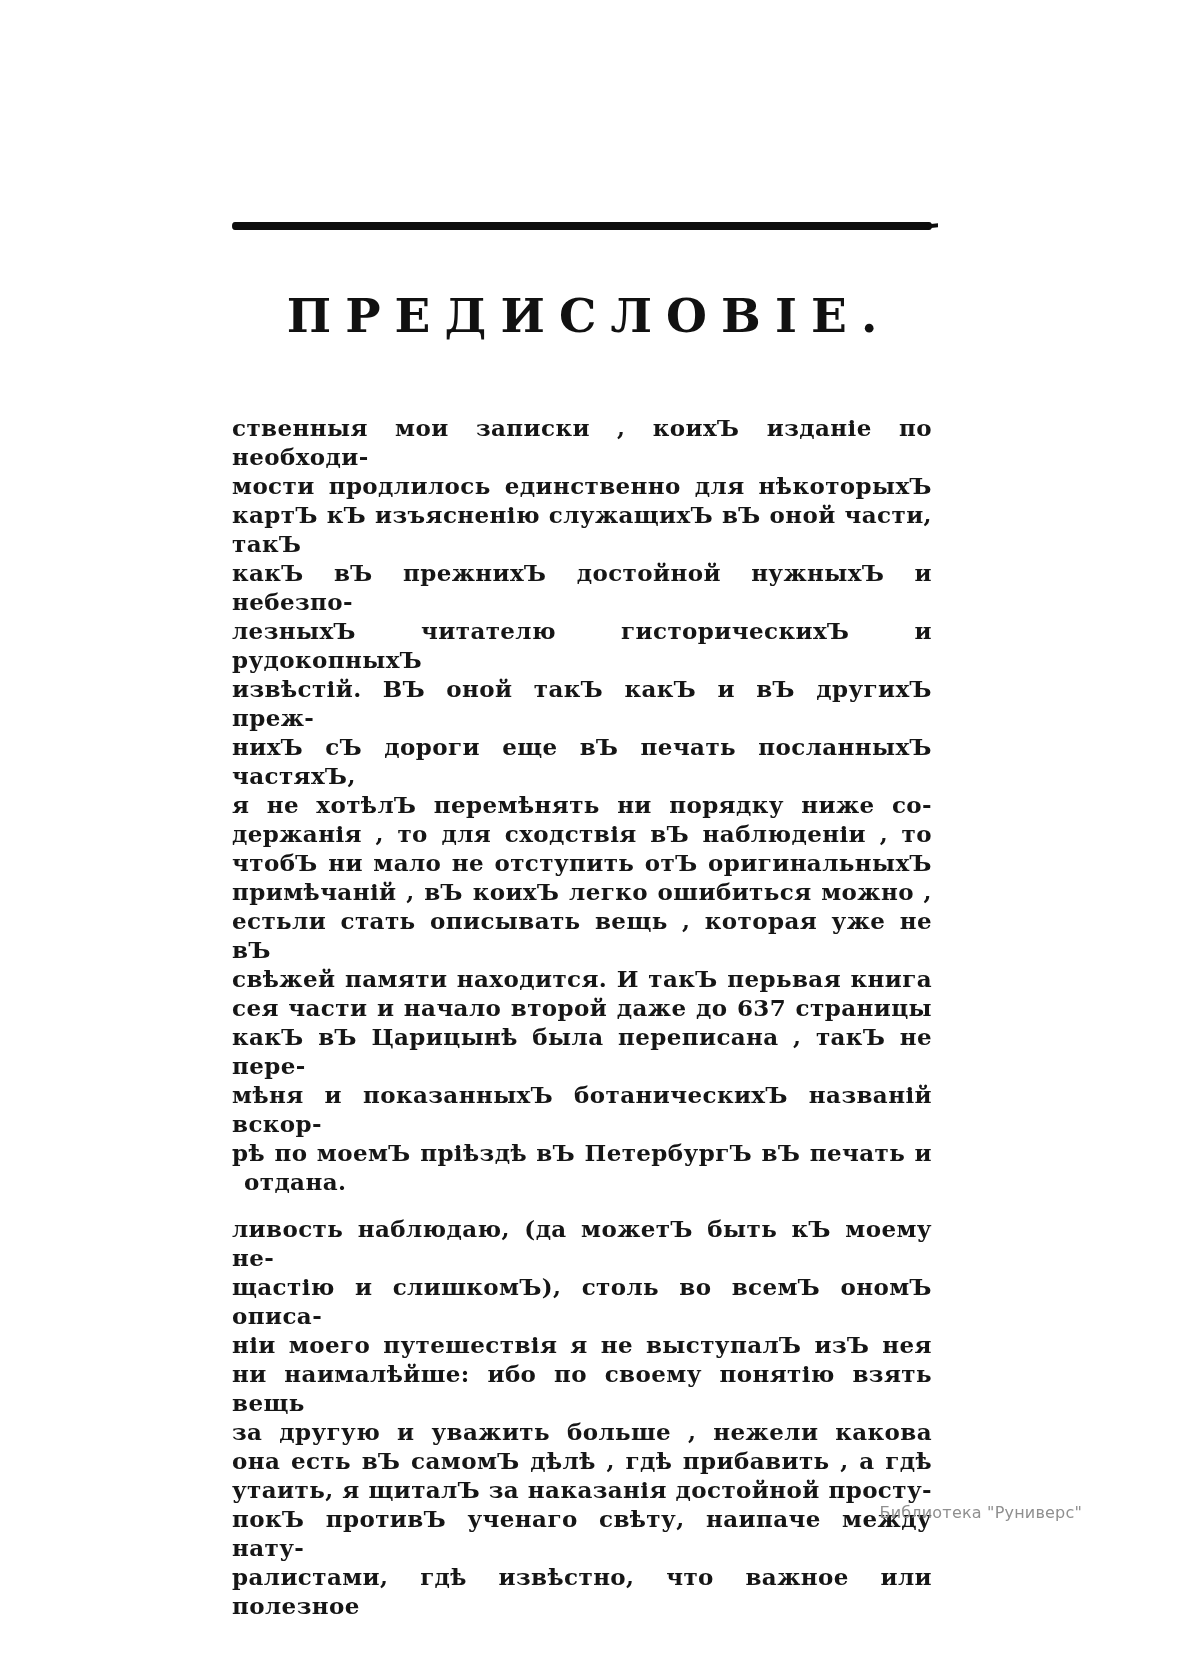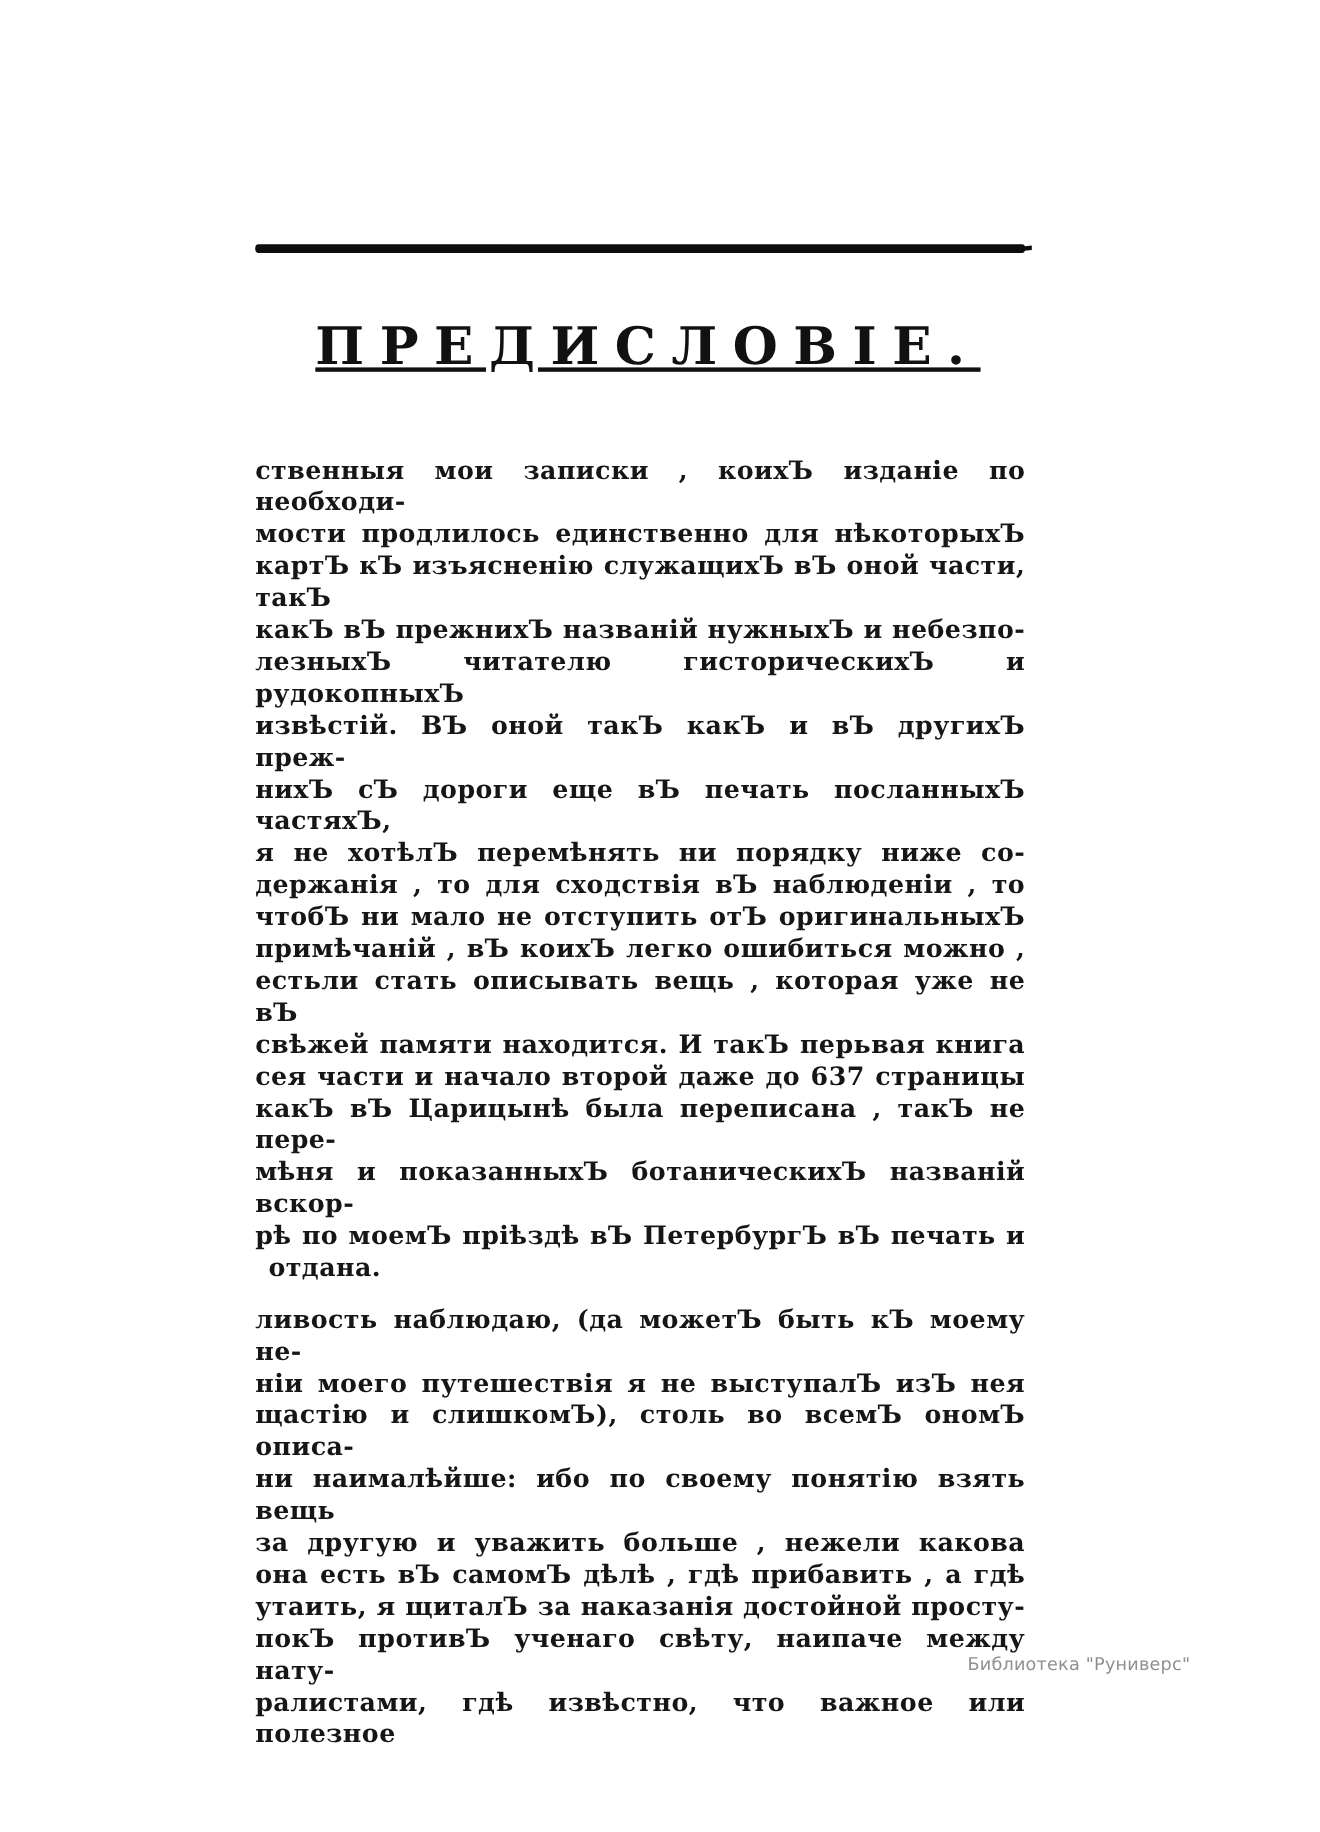--- a/index.html
+++ b/index.html
@@ -40,21 +40,20 @@
   }
   h1.page-title {
     margin: 58px 0 0 0;
     text-align: center;
     font-size: 47px;
     font-weight: bold;
     letter-spacing: 0.30em;
     margin-right: -0.30em; 
     white-space: nowrap;
     color: #111;
-    text-decoration: underline;
   }
   .body-text {
     margin-top: 70px;
     font-size: 23px;
     font-weight: bold;
     line-height: 29px;
     letter-spacing: 0.4px;
     color: #161616;
   }
   .para + .para {
@@ -85,40 +84,40 @@
 <body>
 
 <div class="scan-page">
   <div class="ornamental-rule"></div>
   <h1 class="page-title">ПРЕДИСЛОВІЕ.</h1>
   <div class="body-text">
       <div class="para">
         <div class="line">ственныя мои записки , коихЪ изданіе по необходи-</div>
         <div class="line">мости продлилось единственно для нѣкоторыхЪ</div>
         <div class="line">картЪ кЪ изъясненію служащихЪ вЪ оной части, такЪ</div>
-        <div class="line">какЪ вЪ прежнихЪ названій нужныхЪ и небезпо-</div>
+        <div class="line">какЪ вЪ прежнихЪ достойной нужныхЪ и небезпо-</div>
         <div class="line">лезныхЪ читателю гисторическихЪ и рудокопныхЪ</div>
         <div class="line">извѣстій.  ВЪ оной такЪ какЪ и вЪ другихЪ преж-</div>
         <div class="line">нихЪ сЪ дороги еще вЪ печать посланныхЪ частяхЪ,</div>
         <div class="line">я не хотѣлЪ перемѣнять ни порядку ниже со-</div>
         <div class="line">держанія ,  то для сходствія вЪ наблюденіи ,  то</div>
         <div class="line">чтобЪ ни мало не отступить отЪ оригинальныхЪ</div>
         <div class="line">примѣчаній , вЪ коихЪ легко ошибиться можно ,</div>
         <div class="line">естьли стать описывать вещь , которая уже не вЪ</div>
         <div class="line">свѣжей памяти находится.  И такЪ перьвая книга</div>
         <div class="line">сея части и начало второй даже до 637 страницы</div>
         <div class="line">какЪ вЪ Царицынѣ была переписана , такЪ не пере-</div>
         <div class="line">мѣня и показанныхЪ ботаническихЪ названій вскор-</div>
         <div class="line">рѣ по моемЪ пріѣздѣ вЪ ПетербургЪ вЪ печать и</div>
         <div class="line line--left">отдана.</div>
       </div>
       <div class="para">
         <div class="line">ливость наблюдаю, (да можетЪ быть кЪ моему не-</div>
+        <div class="line">щастію и слишкомЪ), столь во всемЪ ономЪ описа-</div>
         <div class="line">ніи моего путешествія я не выступалЪ изЪ нея</div>
-        <div class="line">щастію и слишкомЪ), столь во всемЪ ономЪ описа-</div>
         <div class="line">ни наималѣйше: ибо по своему понятію взять вещь</div>
         <div class="line">за другую и уважить больше , нежели какова</div>
         <div class="line">она есть вЪ самомЪ дѣлѣ , гдѣ прибавить , а гдѣ</div>
         <div class="line">утаить, я щиталЪ за наказанія достойной просту-</div>
         <div class="line">покЪ противЪ ученаго свѣту, наипаче между нату-</div>
         <div class="line">ралистами, гдѣ извѣстно, что важное или полезное</div>
       </div>
     </div>
 
 </div>

